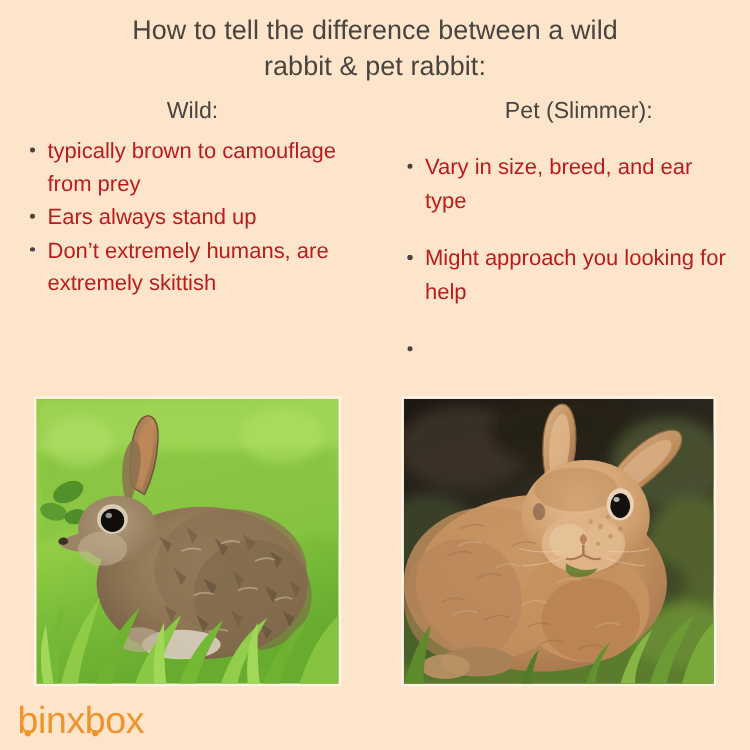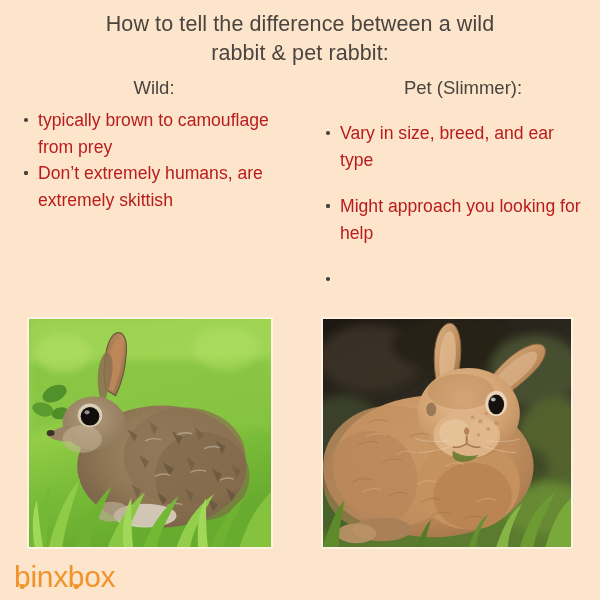--- a/index.html
+++ b/index.html
@@ -154,20 +154,24 @@
   </div>
 
   <div class="columns">
 
     <div class="col col-left">
       <div class="col-head">Wild:</div>
       <ul class="bullets">
         <li>
           <span class="dot"></span>
           <span>typically brown to camouflage from prey</span>
+        </li>
+        <li>
+          <span class="dot"></span>
+          <span>Ears always stand up</span>
         </li>
         <li>
           <span class="dot"></span>
         </li>
         <li>
           <span class="dot"></span>
           <span>Don’t extremely humans, are extremely skittish</span>
         </li>
       </ul>
     </div>

